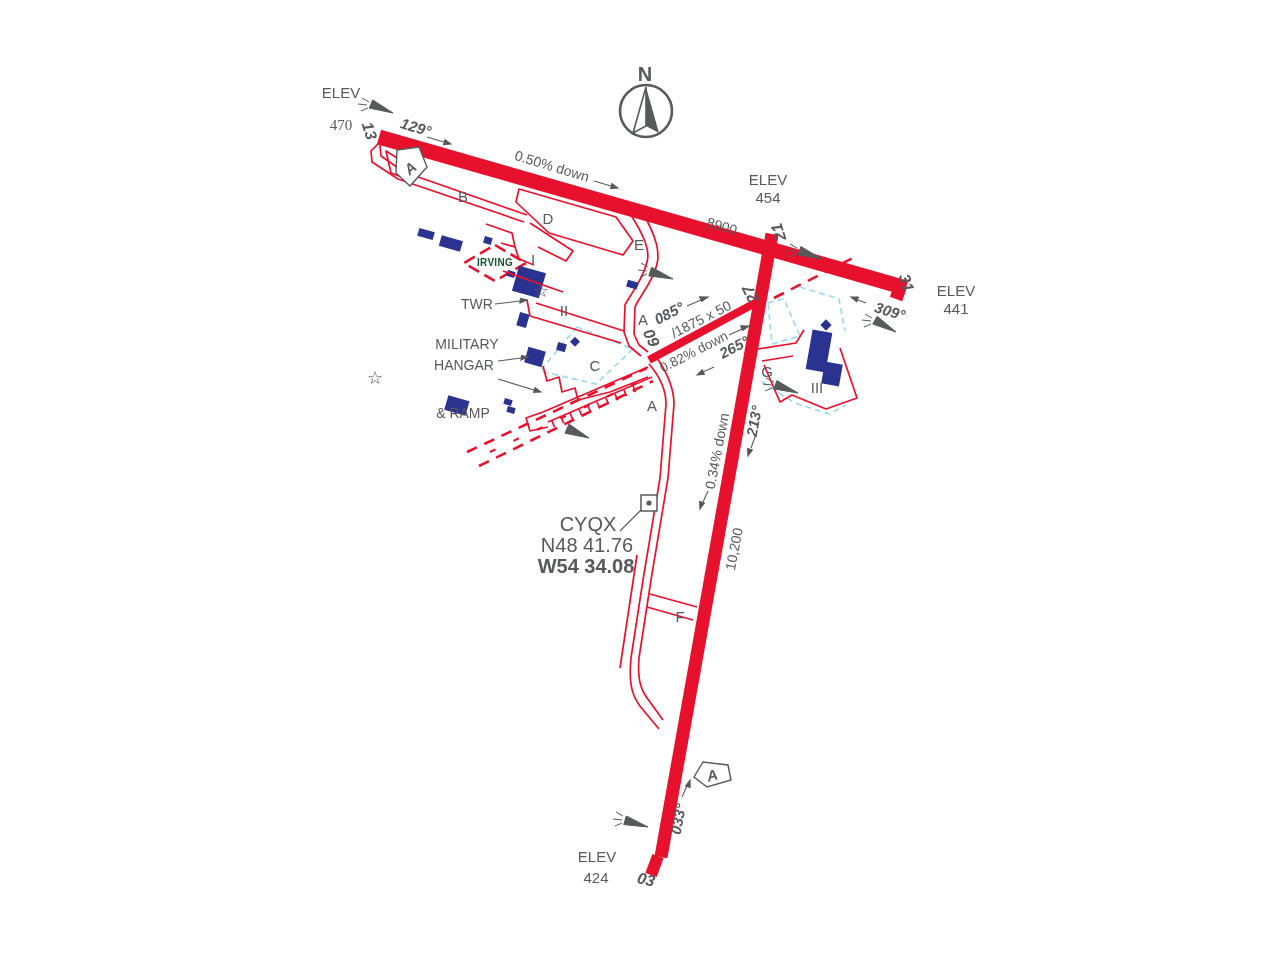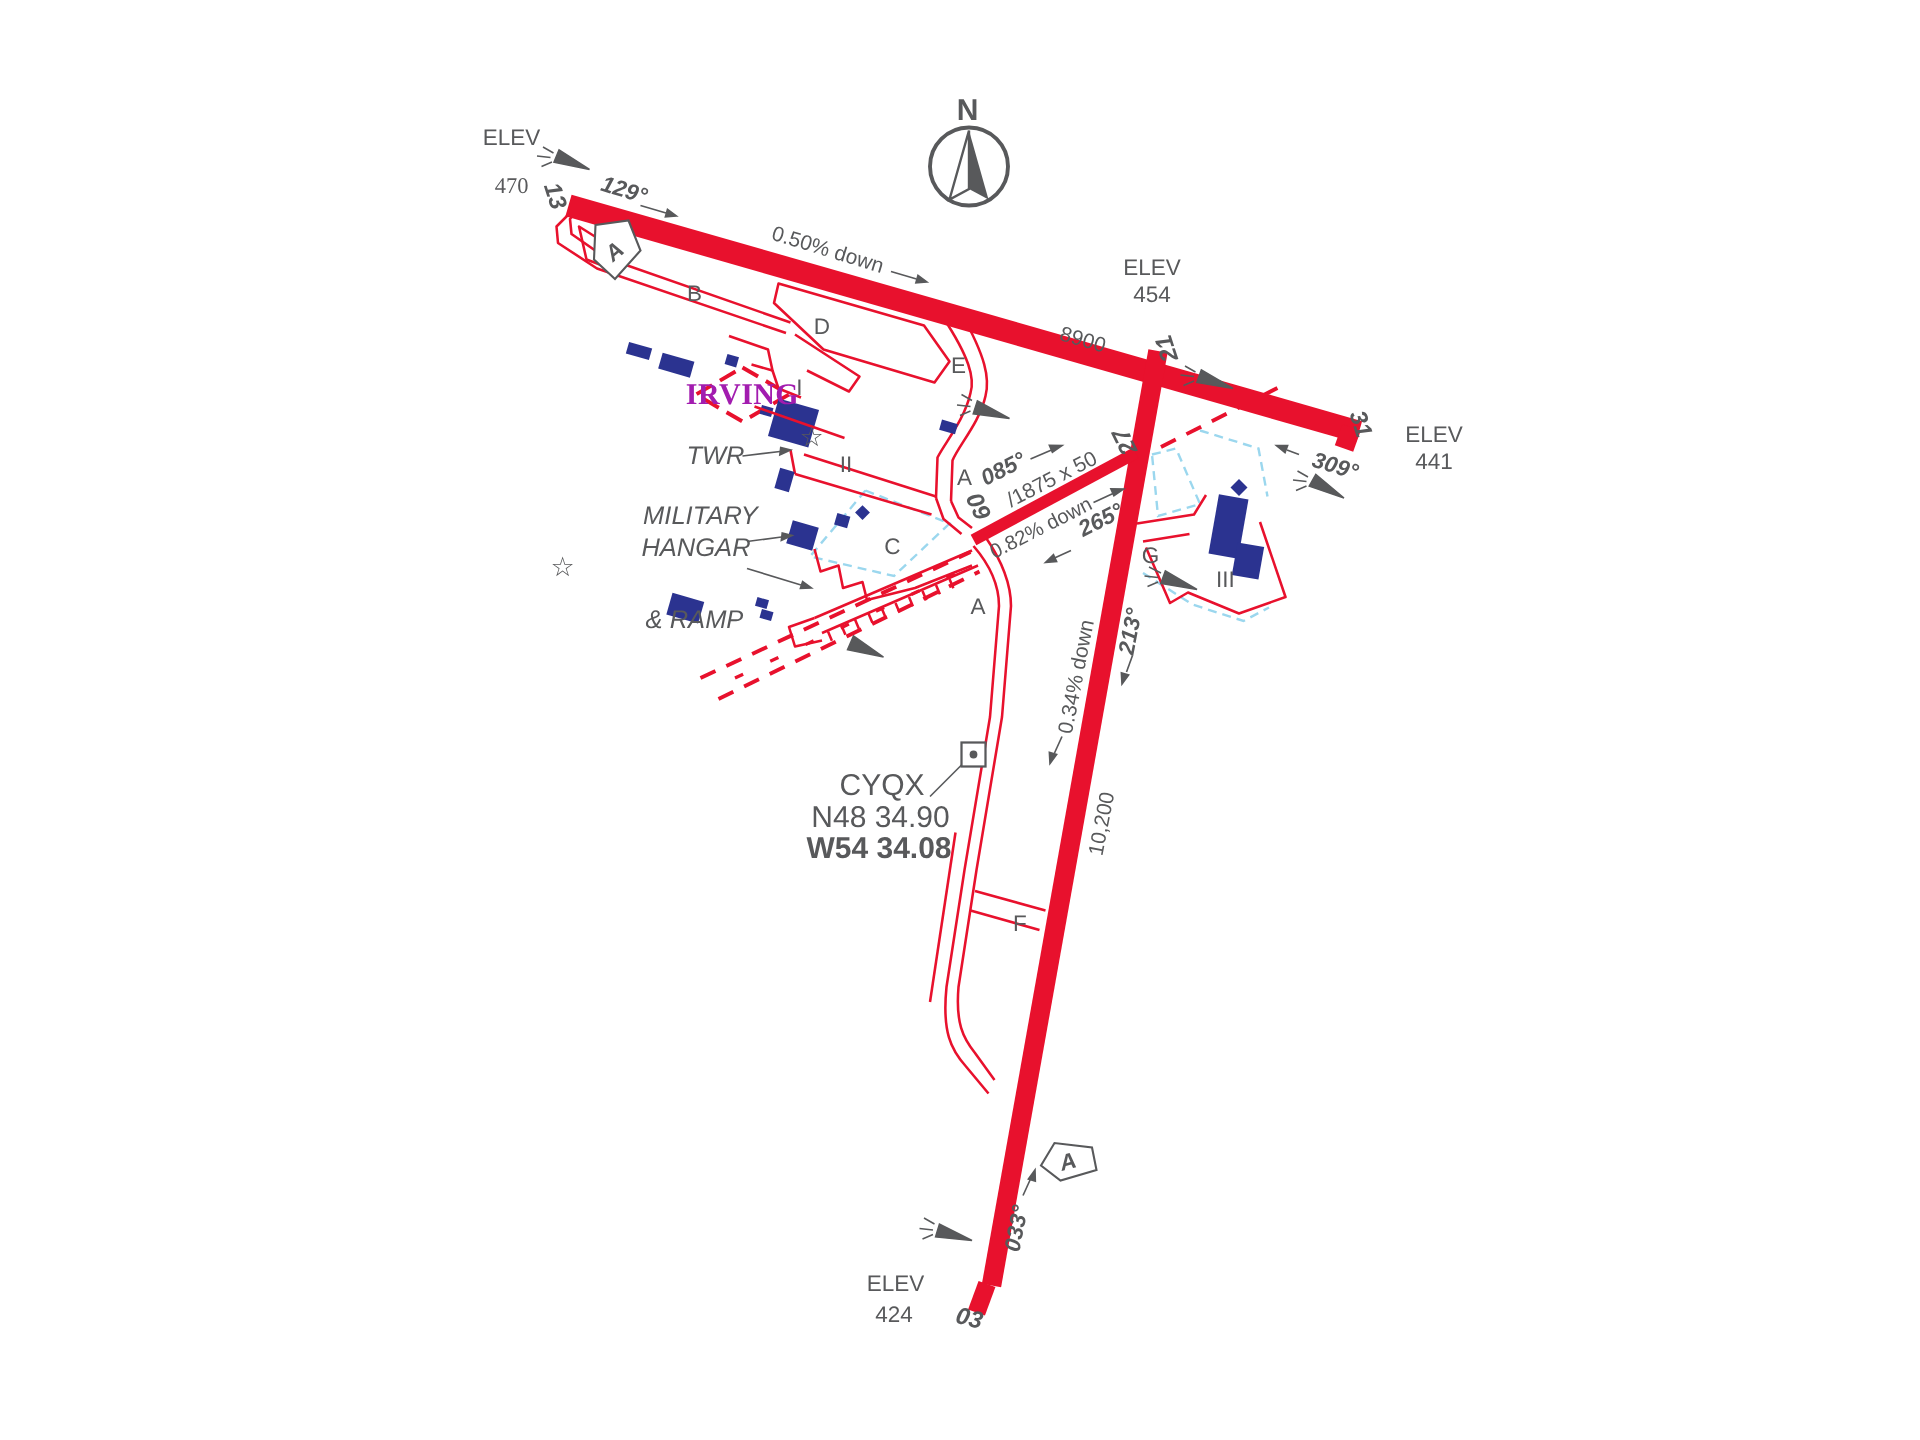--- a/index.html
+++ b/index.html
@@ -8,23 +8,23 @@
   #geo{position:absolute;left:0;top:0;}
   .lbl{position:absolute;color:#58595B;white-space:nowrap;transform:translate(-50%,-50%);
        font-family:"Liberation Sans",sans-serif;line-height:1;}
   .elev{font-size:15px;}
   .north{font-size:20px;font-weight:bold;}
   .thr{font-size:16px;font-weight:bold;font-style:italic;}
   .hdg{font-size:15px;font-weight:bold;font-style:italic;}
   .slope{font-size:13.5px;}
   .twy{font-size:15px;}
   .apron{font-size:15px;}
-  .poi{font-size:17px;font-style:italic;}
+  .poi{font-size:14px;}
   .code{font-size:20px;}
-  .irving{font-size:20px;font-weight:bold;color:#a21caf;letter-spacing:.3px;font-family:Liberation Serif, serif;}
+  .irving{font-size:10px;font-weight:bold;color:#14532d;letter-spacing:.3px;}
   .star{font-size:18px;}
   .fanA{font-size:15px;font-weight:bold;font-style:italic;}
 </style>
 </head>
 <body>
 
 <div id="canvas">
 
 <svg id="geo" width="1280" height="960" viewBox="0 0 1280 960">
 
@@ -196,21 +196,21 @@
   <span class="lbl slope" style="left:694px;top:352px;transform:translate(-50%,-50%) rotate(-27deg);">0.82% down</span>
   <span class="lbl hdg" style="left:734px;top:347px;transform:translate(-50%,-50%) rotate(-27deg);">265°</span>
 
   <span class="lbl irving" style="left:495px;top:263px;">IRVING</span>
   <span class="lbl poi" style="left:477px;top:304px;">TWR</span>
   <span class="lbl poi" style="left:467px;top:344px;">MILITARY</span>
   <span class="lbl poi" style="left:464px;top:365px;">HANGAR</span>
   <span class="lbl poi" style="left:463px;top:385px;margin-top:28px;">&amp; RAMP</span>
 
   <span class="lbl code" style="left:588px;top:524px;">CYQX</span>
-  <span class="lbl code" style="left:587px;top:545px;">N48 34.90</span>
+  <span class="lbl code" style="left:587px;top:545px;">N48 41.76</span>
   <span class="lbl code" style="left:586px;top:566px;font-weight:bold;">W54 34.08</span>
 
   <span class="lbl twy" style="left:463px;top:196px;">B</span>
   <span class="lbl twy" style="left:548px;top:218px;">D</span>
   <span class="lbl twy" style="left:639px;top:244px;">E</span>
   <span class="lbl twy" style="left:643px;top:319px;">A</span>
   <span class="lbl twy" style="left:595px;top:365px;">C</span>
   <span class="lbl twy" style="left:652px;top:405px;">A</span>
   <span class="lbl twy" style="left:680px;top:616px;">F</span>
   <span class="lbl twy" style="left:767px;top:371px;">G</span>

